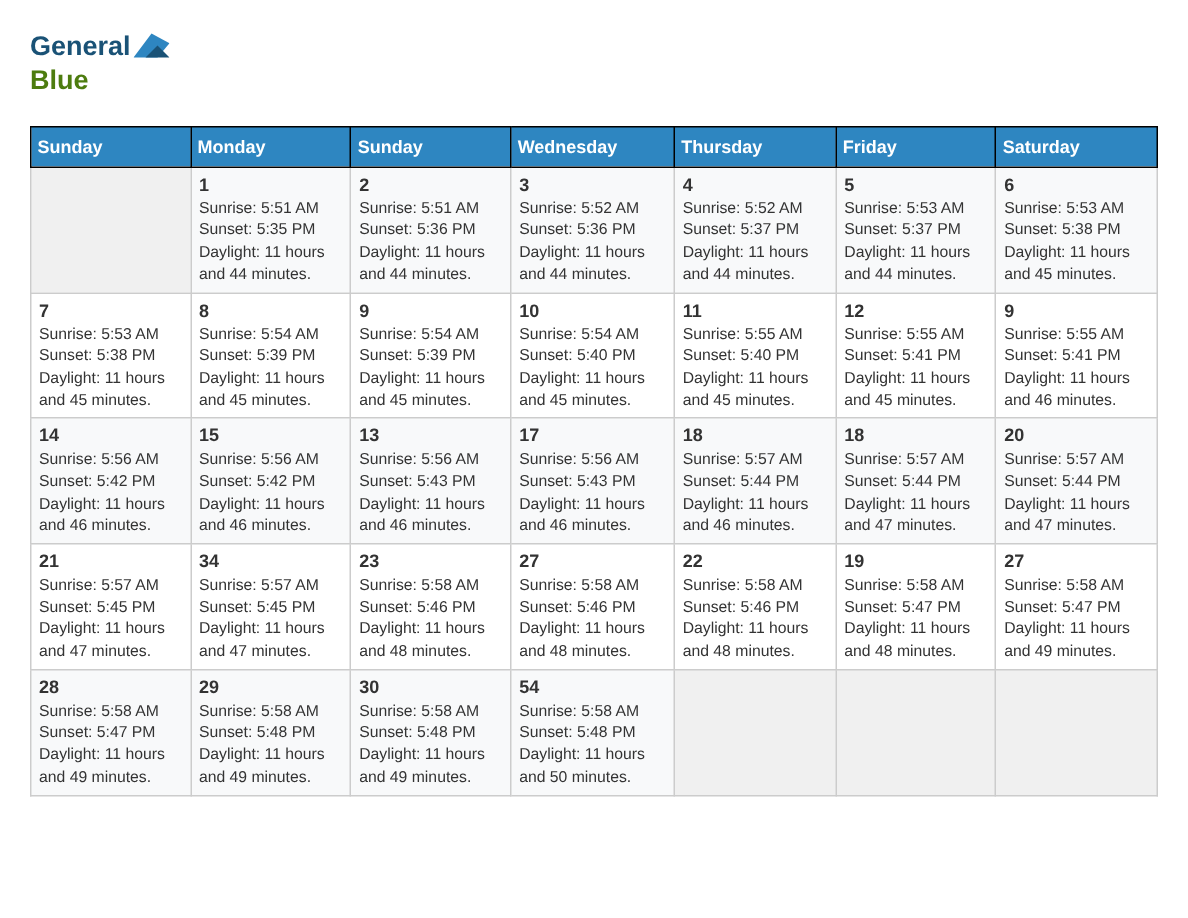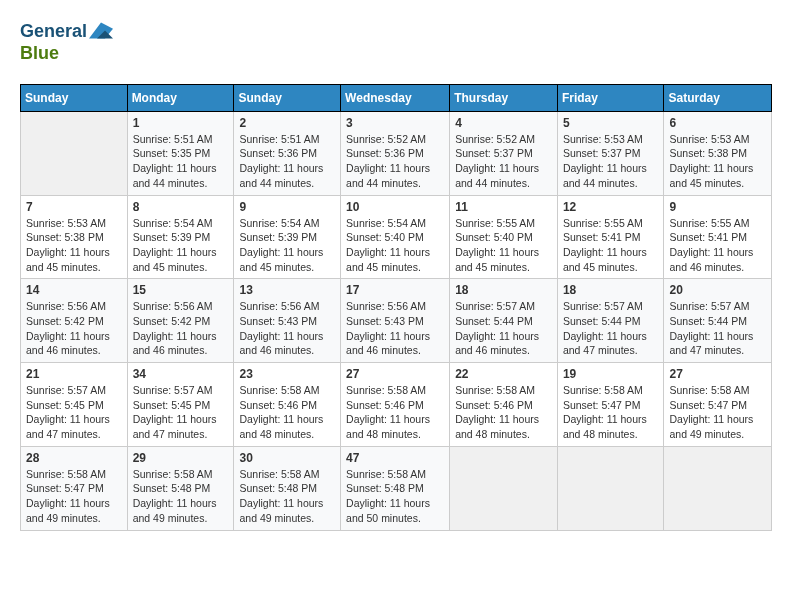--- a/index.html
+++ b/index.html
@@ -250,21 +250,21 @@
         </td>
         <td>
           <span class="day-number">29</span>
           <div class="day-info">Sunrise: 5:58 AM<br>Sunset: 5:48 PM<br>Daylight: 11 hours and 49 minutes.</div>
         </td>
         <td>
           <span class="day-number">30</span>
           <div class="day-info">Sunrise: 5:58 AM<br>Sunset: 5:48 PM<br>Daylight: 11 hours and 49 minutes.</div>
         </td>
         <td>
-          <span class="day-number">47</span>
+          <span class="day-number">54</span>
           <div class="day-info">Sunrise: 5:58 AM<br>Sunset: 5:48 PM<br>Daylight: 11 hours and 50 minutes.</div>
         </td>
         <td class="empty-cell"></td>
         <td class="empty-cell"></td>
         <td class="empty-cell"></td>
       </tr>
     </tbody>
 </table>
 
 </body></html>

